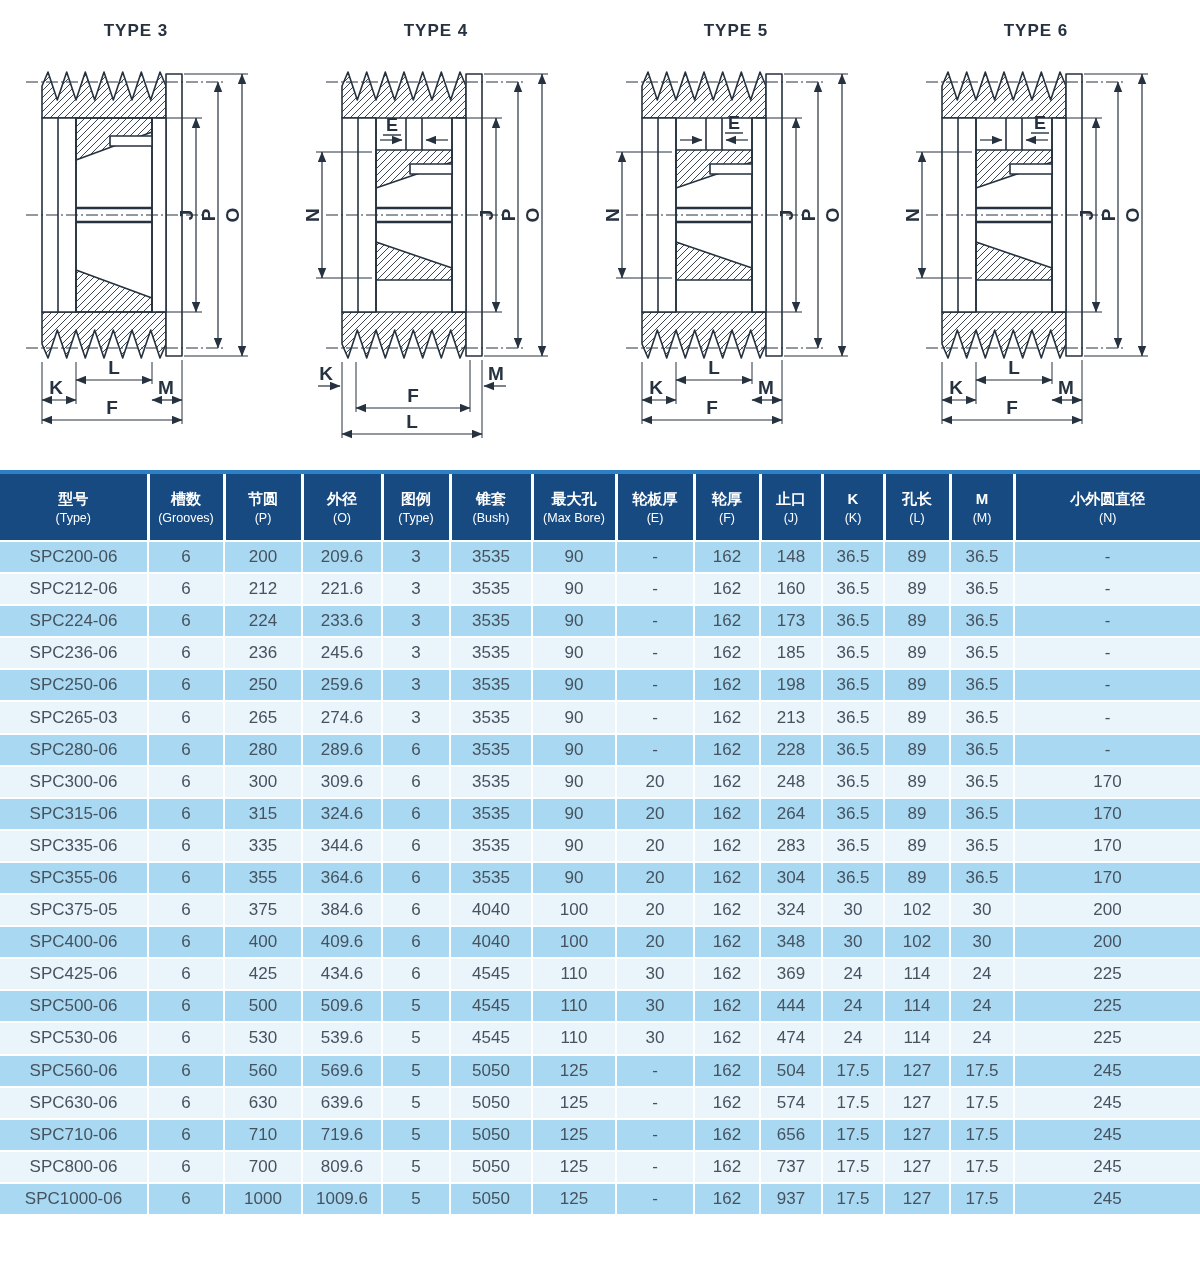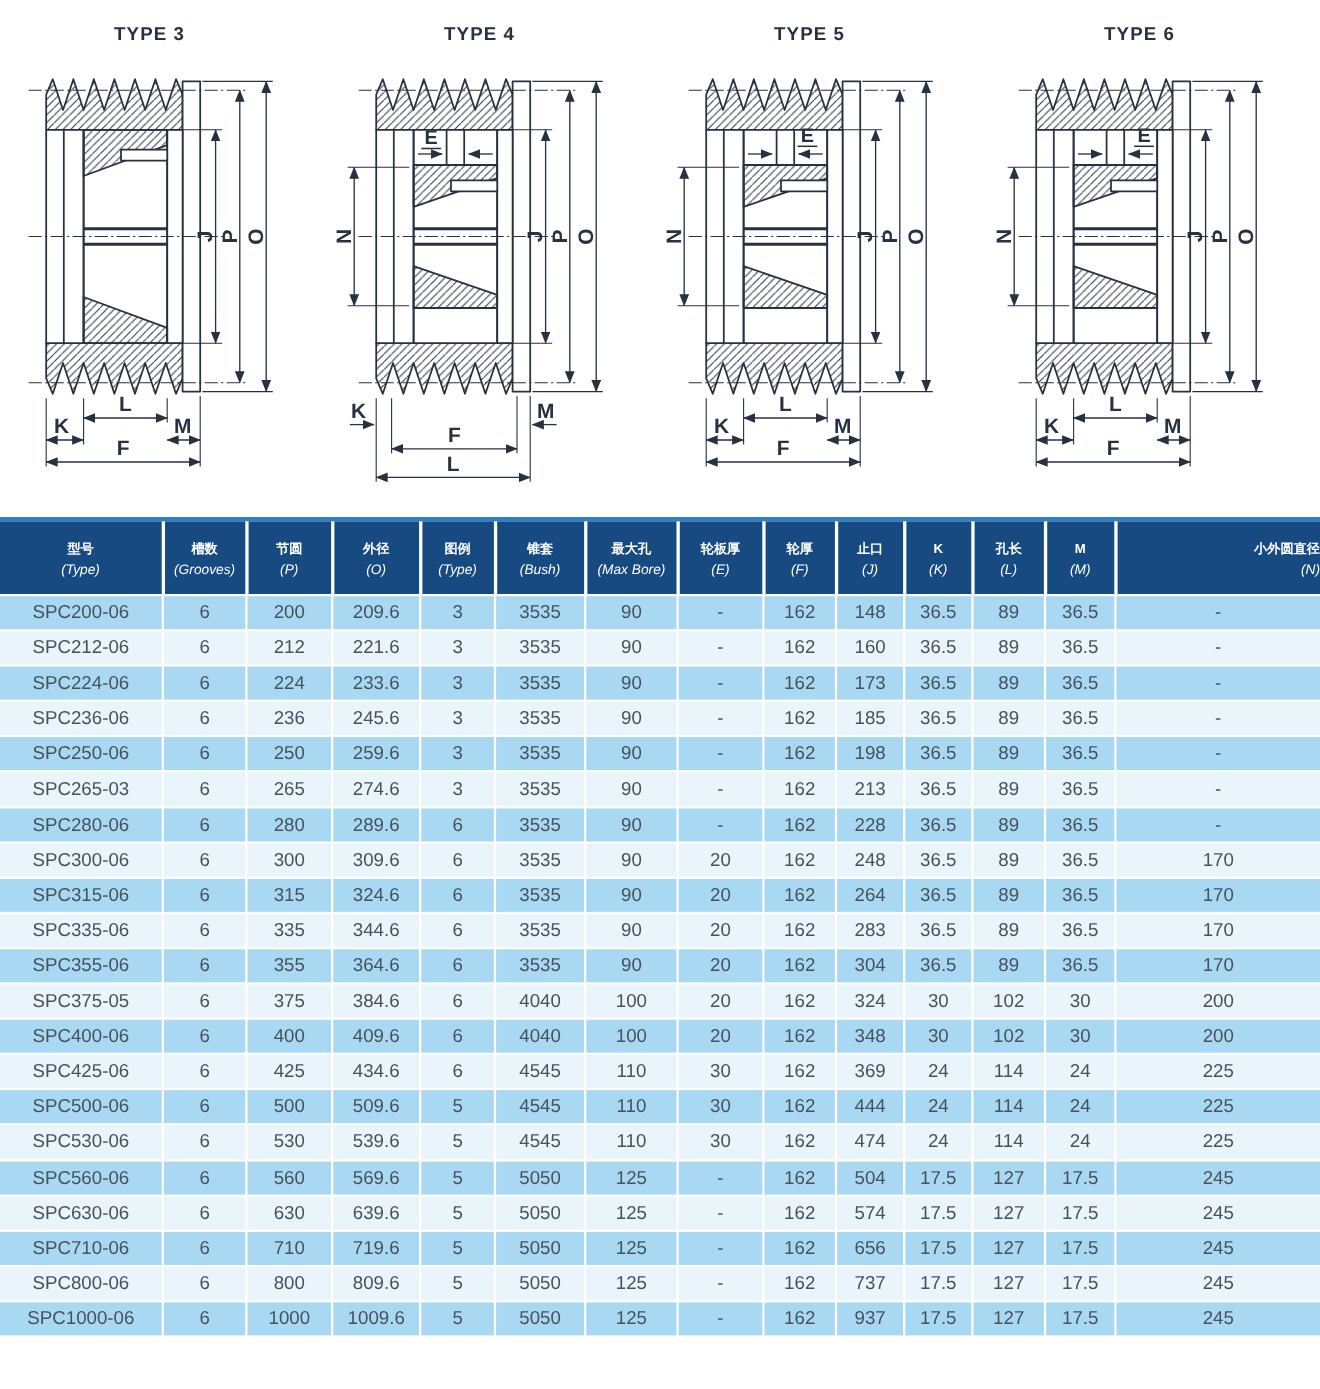--- a/index.html
+++ b/index.html
@@ -14,23 +14,23 @@
   .ftitle{font-weight:bold;font-size:17px;letter-spacing:1px;fill:#26323f;text-anchor:middle;}
   .dlab{font-weight:bold;font-size:19px;fill:#26323f;text-anchor:middle;}
   .elab{font-weight:bold;font-size:18px;fill:#26323f;text-anchor:middle;}
 
   
   .table-wrap{width:1200px;border-top:4px solid #2e80c6;}
   table{width:1200px;border-collapse:collapse;table-layout:fixed;}
   thead th{background:#174a80;color:#fff;height:66px;vertical-align:middle;
            border-left:3px solid #eab308;border-right:3px solid #fff;padding:0;}
   thead th:first-child{border-left:none;}
-  thead th:last-child{border-right:none;text-align:right;}
-  thead .zh{font-size:12px;font-weight:bold;line-height:22px;}
-  thead .en{font-size:12.5px;font-weight:normal;line-height:16px;font-style:italic;}
+  thead th:last-child{border-right:none;}
+  thead .zh{font-size:15px;font-weight:bold;line-height:22px;}
+  thead .en{font-size:12.5px;font-weight:normal;line-height:16px;}
   tbody td{height:30.1px;text-align:center;vertical-align:middle;
            font-size:17px;color:#46525e;padding:0;
            border:2px solid #fff;border-top:2px solid #fff;}
   tbody td:first-child{border-left:none;}
   tbody td:last-child{border-right:none;}
   tbody tr.dark td{background:#a9d9f2;}
   tbody tr.light td{background:#eaf4fb;}
 </style>
 </head>
 <body>
@@ -594,21 +594,21 @@
             <td>162</td>
             <td>656</td>
             <td>17.5</td>
             <td>127</td>
             <td>17.5</td>
             <td>245</td>
           </tr>
           <tr class="light">
             <td>SPC800-06</td>
             <td>6</td>
-            <td>800</td>
+            <td>700</td>
             <td>809.6</td>
             <td>5</td>
             <td>5050</td>
             <td>125</td>
             <td>-</td>
             <td>162</td>
             <td>737</td>
             <td>17.5</td>
             <td>127</td>
             <td>17.5</td>

